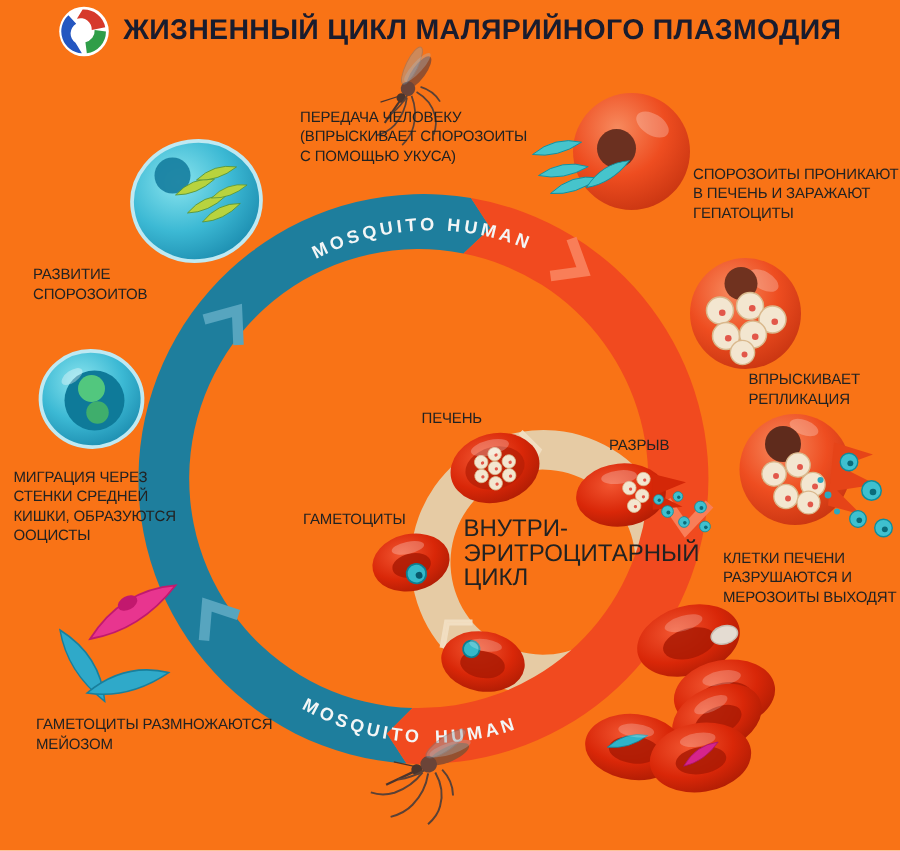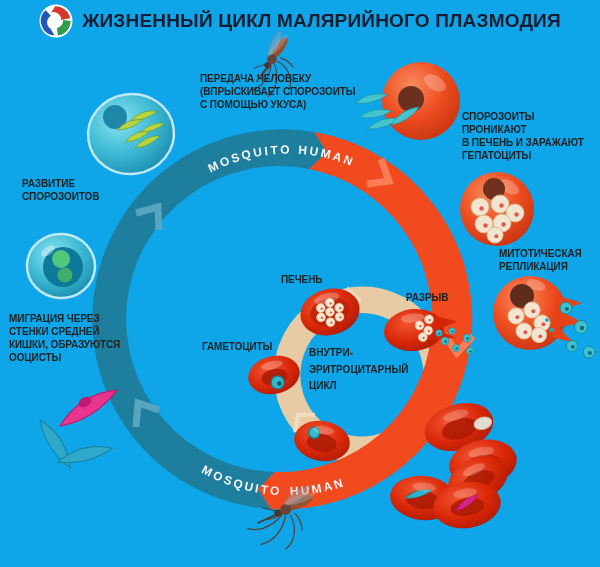--- a/index.html
+++ b/index.html
@@ -1,23 +1,23 @@
 <!DOCTYPE html>
 <html><head>
 <meta charset="utf-8">
 <style>
   html,body{margin:0;padding:0;background:#fff}
-  .stage{position:relative;width:600px;height:567px;background:#0ea5e9;overflow:hidden;
+  .stage{position:relative;width:600px;height:567px;background:#f97316;overflow:hidden;
          font-family:"Liberation Sans",sans-serif;}
   .hdr{position:absolute;top:2px;left:0;width:100%;height:38px;display:flex;
        justify-content:center;align-items:center;gap:9px;z-index:4}
   .title{font-size:19px;font-weight:bold;color:#191c2e;letter-spacing:.2px;white-space:nowrap}
-  .lbl{position:absolute;font-size:10px;font-weight:bold;color:#222222;line-height:13px;
+  .lbl{position:absolute;font-size:10px;font-weight:normal;color:#222222;line-height:13px;
        white-space:pre-line;letter-spacing:-.1px;z-index:3}
-  .lbl-center{font-size:10px;line-height:16.5px;letter-spacing:0}
+  .lbl-center{font-size:16px;line-height:16.5px;letter-spacing:0}
   svg.diagram{position:absolute;left:0;top:0;z-index:1}
   .ringtext{font-family:"Liberation Sans",sans-serif;font-size:12px;font-weight:bold;
             fill:#f3f6f6;letter-spacing:2.4px}
 </style>
 </head>
 <body>
 
 <div class="stage">
 
   <div class="hdr">
@@ -250,22 +250,27 @@
     <use href="#mosq" transform="translate(273,57) rotate(-38) scale(1.05)"></use>
     <use href="#mosq" transform="translate(288,508) rotate(-8) scale(1.2)"></use>
   </svg>
 
   <div class="lbl" style="left:200px;top:72px">ПЕРЕДАЧА ЧЕЛОВЕКУ
 (ВПРЫСКИВАЕТ СПОРОЗОИТЫ
 С ПОМОЩЬЮ УКУСА)</div>
   <div class="lbl" style="left:462px;top:110px">СПОРОЗОИТЫ ПРОНИКАЮТ
 В ПЕЧЕНЬ И ЗАРАЖАЮТ
 ГЕПАТОЦИТЫ</div>
-  <div class="lbl" style="left:499px;top:247px">МИТОТИЧЕСКАЯ
+  <div class="lbl" style="left:499px;top:247px">ВПРЫСКИВАЕТ
 РЕПЛИКАЦИЯ</div>
+  <div class="lbl" style="left:482px;top:366px">КЛЕТКИ ПЕЧЕНИ
+РАЗРУШАЮТСЯ И
+МЕРОЗОИТЫ ВЫХОДЯТ</div>
+  <div class="lbl" style="left:24px;top:477px">ГАМЕТОЦИТЫ РАЗМНОЖАЮТСЯ
+МЕЙОЗОМ</div>
   <div class="lbl" style="left:22px;top:177px">РАЗВИТИЕ
 СПОРОЗОИТОВ</div>
   <div class="lbl" style="left:9px;top:312px">МИГРАЦИЯ ЧЕРЕЗ
 СТЕНКИ СРЕДНЕЙ
 КИШКИ, ОБРАЗУЮТСЯ
 ООЦИСТЫ</div>
 
   <div class="lbl" style="left:281px;top:273px">ПЕЧЕНЬ</div>
   <div class="lbl" style="left:406px;top:291px">РАЗРЫВ</div>
   <div class="lbl" style="left:202px;top:340px">ГАМЕТОЦИТЫ</div>

